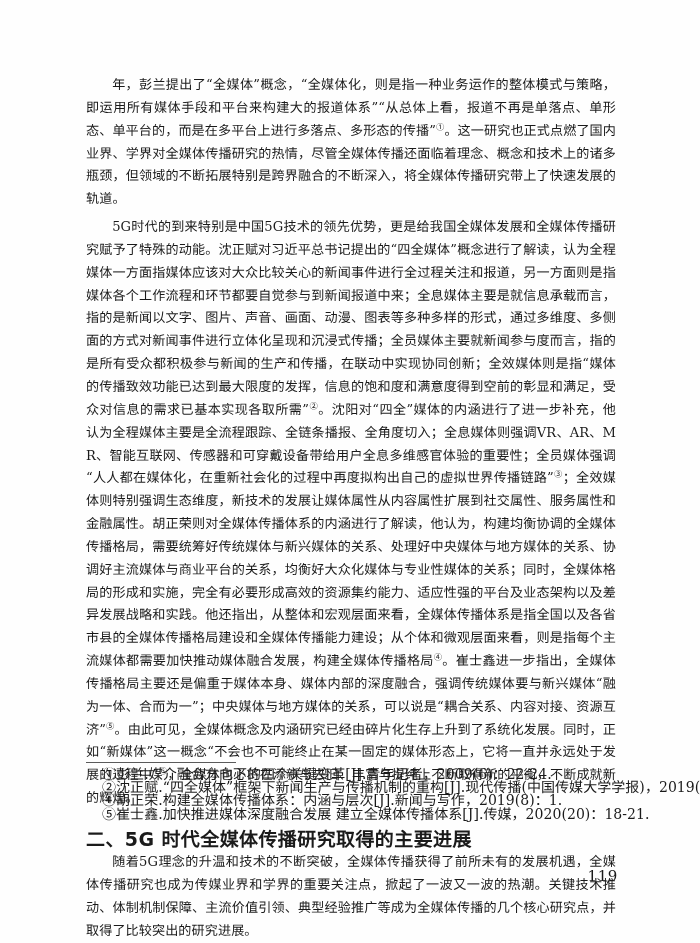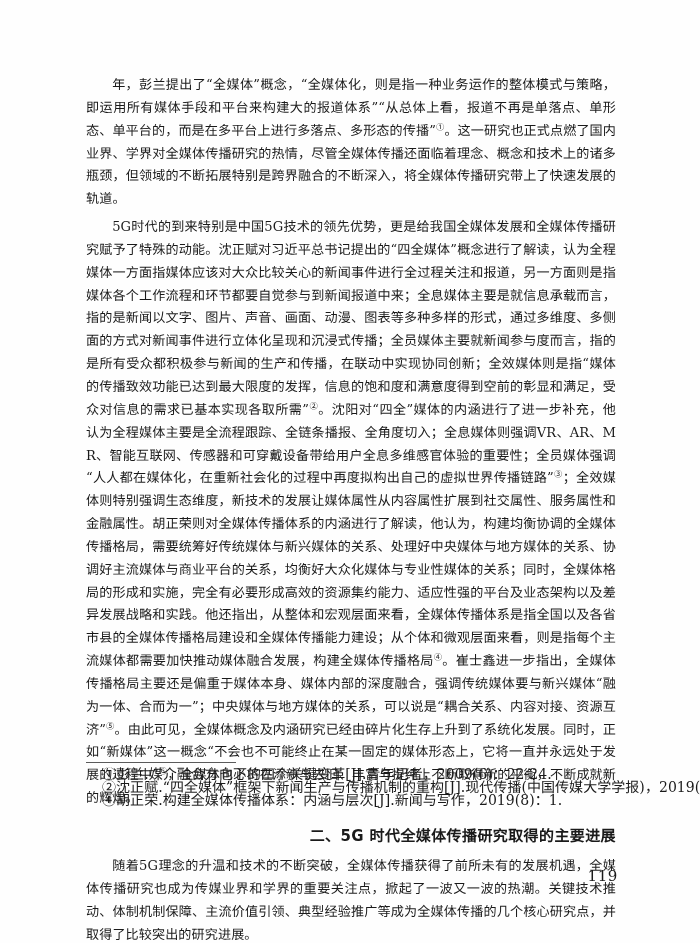--- a/index.html
+++ b/index.html
@@ -40,24 +40,24 @@
   }
   .para + .para {
     margin-top: 5px;
   }
   .sup {
     font-size: 8.4px;
     vertical-align: super;
     line-height: 0;
   }
   .section-heading {
-    font-size: 15px;
+    font-size: 19px;
     font-weight: bold;
-    text-align: right;
-    margin: 14px 0 10px 0;
+    text-align: left;
+    margin: 14px 0 0 0;
     letter-spacing: 0.4px;
     text-indent: 0;
     font-family: "DejaVu Sans", "Liberation Sans", sans-serif;
   }
   .footnotes {
     position: absolute;
     left: 86px;
     top: 762px;
     width: 530px;
   }
@@ -100,17 +100,18 @@
 
     <p class="para">随着5G理念的升温和技术的不断突破，全媒体传播获得了前所未有的发展机遇，全媒体传播研究也成为传媒业界和学界的重要关注点，掀起了一波又一波的热潮。关键技术推动、体制机制保障、主流价值引领、典型经验推广等成为全媒体传播的几个核心研究点，并取得了比较突出的研究进展。</p>
 
   </div>
 
   <div class="footnotes">
     <div class="fn-rule"></div>
     <p class="fn-line"><span>①</span><span>彭兰.媒介融合方向下的四个关键变革[J].青年记者，2009(6)：22-24.</span></p>
     <p class="fn-line"><span>②</span><span>沈正赋.“四全媒体”框架下新闻生产与传播机制的重构[J].现代传播(中国传媒大学学报)，2019(3)：8-12.</span></p>
     <p class="fn-line"><span>④</span><span>胡正荣.构建全媒体传播体系：内涵与层次[J].新闻与写作，2019(8)：1.</span></p>
+    <p class="fn-line"><span>⑤</span><span>崔士鑫.加快推进媒体深度融合发展 建立全媒体传播体系[J].传媒，2020(20)：18-21.</span></p>
   </div>
 
   <div class="page-number">119</div>
 
 </div>
 
 </body></html>

